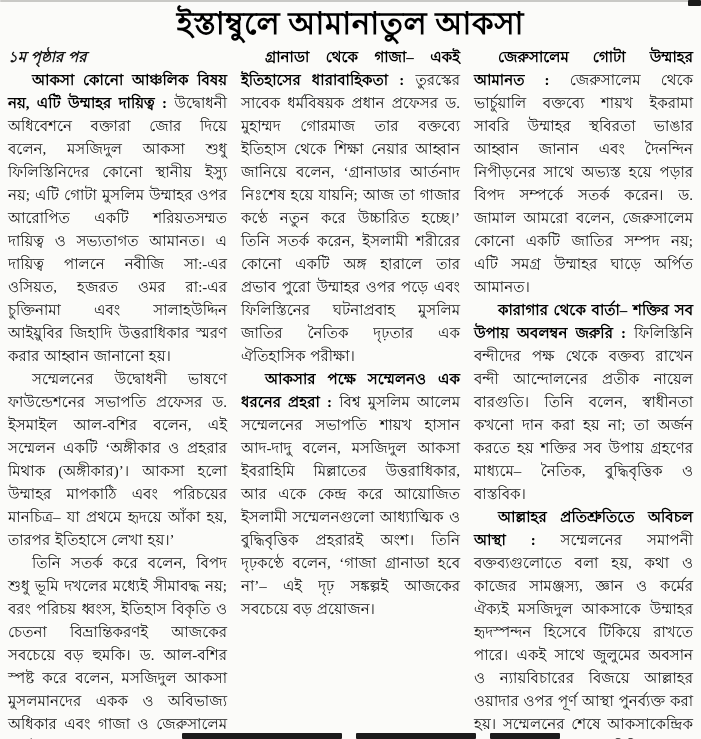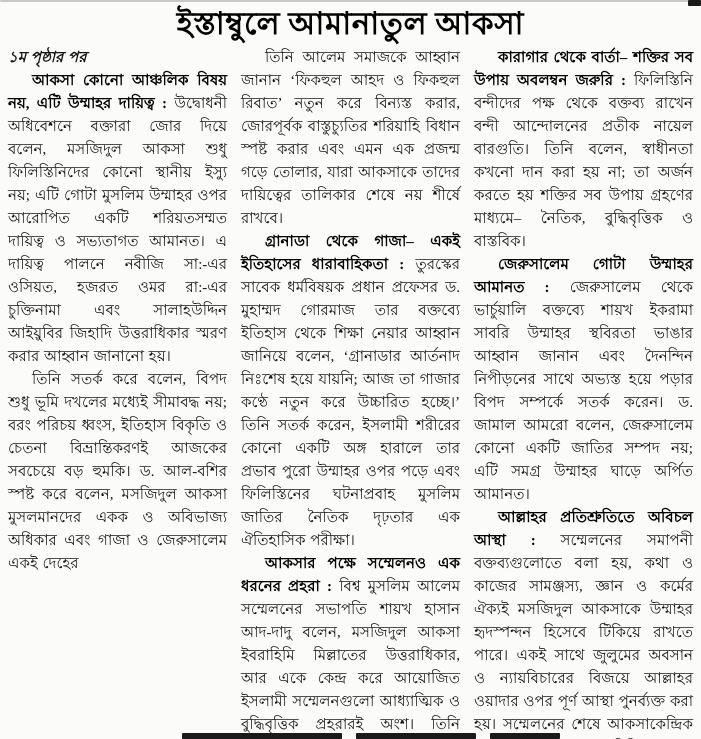--- a/index.html
+++ b/index.html
@@ -54,29 +54,29 @@
   <div class="frag" style="left:356px;top:733px;width:120px;height:6px;"></div>
   <div class="frag" style="left:490px;top:733px;width:70px;height:6px;"></div>
 
   <h1 class="headline">ইস্তাম্বুলে আমানাতুল আকসা</h1>
 
   <div class="cols">
 
     <div class="col">
       <p class="continuation">১ম পৃষ্ঠার পর</p>
       <p class="indent"><span class="lead">আকসা কোনো আঞ্চলিক বিষয় নয়, এটি উম্মাহর দায়িত্ব :</span> <span>উদ্বোধনী অধিবেশনে বক্তারা জোর দিয়ে বলেন, মসজিদুল আকসা শুধু ফিলিস্তিনিদের কোনো স্থানীয় ইস্যু নয়; এটি গোটা মুসলিম উম্মাহর ওপর আরোপিত একটি শরিয়তসম্মত দায়িত্ব ও সভ্যতাগত আমানত। এ দায়িত্ব পালনে নবীজি সা:-এর ওসিয়ত, হজরত ওমর রা:-এর চুক্তিনামা এবং সালাহউদ্দিন আইয়ুবির জিহাদি উত্তরাধিকার স্মরণ করার আহ্বান জানানো হয়।</span></p>
+      <p class="indent"><span>সম্মেলনের উদ্বোধনী ভাষণে ফাউন্ডেশনের সভাপতি প্রফেসর ড. ইসমাইল আল-বশির বলেন, এই সম্মেলন একটি ‘অঙ্গীকার ও প্রহরার মিথাক (অঙ্গীকার)’। আকসা হলো উম্মাহর মাপকাঠি এবং পরিচয়ের মানচিত্র– যা প্রথমে হৃদয়ে আঁকা হয়, তারপর ইতিহাসে লেখা হয়।’</span></p>
       <p class="indent"><span>তিনি সতর্ক করে বলেন, বিপদ শুধু ভূমি দখলের মধ্যেই সীমাবদ্ধ নয়; বরং পরিচয় ধ্বংস, ইতিহাস বিকৃতি ও চেতনা বিভ্রান্তিকরণই আজকের সবচেয়ে বড় হুমকি। ড. আল-বশির স্পষ্ট করে বলেন, মসজিদুল আকসা মুসলমানদের একক ও অবিভাজ্য অধিকার এবং গাজা ও জেরুসালেম একই দেহের</span></p>
     </div>
 
     <div class="col">
-      <p class="indent"><span>তিনি আলেম সমাজকে আহ্বান জানান ‘ফিকহুল আহদ ও ফিকহুল রিবাত’ নতুন করে বিন্যস্ত করার, জোরপূর্বক বাস্তুচ্যুতির শরিয়াহি বিধান স্পষ্ট করার এবং এমন এক প্রজন্ম গড়ে তোলার, যারা আকসাকে তাদের দায়িত্বের তালিকার শেষে নয় শীর্ষে রাখবে।</span></p>
       <p class="indent"><span class="lead">গ্রানাডা থেকে গাজা– একই ইতিহাসের ধারাবাহিকতা :</span> <span>তুরস্কের সাবেক ধর্মবিষয়ক প্রধান প্রফেসর ড. মুহাম্মদ গোরমাজ তার বক্তব্যে ইতিহাস থেকে শিক্ষা নেয়ার আহ্বান জানিয়ে বলেন, ‘গ্রানাডার আর্তনাদ নিঃশেষ হয়ে যায়নি; আজ তা গাজার কণ্ঠে নতুন করে উচ্চারিত হচ্ছে।’ তিনি সতর্ক করেন, ইসলামী শরীরের কোনো একটি অঙ্গ হারালে তার প্রভাব পুরো উম্মাহর ওপর পড়ে এবং ফিলিস্তিনের ঘটনাপ্রবাহ মুসলিম জাতির নৈতিক দৃঢ়তার এক ঐতিহাসিক পরীক্ষা।</span></p>
       <p class="indent"><span class="lead">আকসার পক্ষে সম্মেলনও এক ধরনের প্রহরা :</span> <span>বিশ্ব মুসলিম আলেম সম্মেলনের সভাপতি শায়খ হাসান আদ-দাদু বলেন, মসজিদুল আকসা ইবরাহিমি মিল্লাতের উত্তরাধিকার, আর একে কেন্দ্র করে আয়োজিত ইসলামী সম্মেলনগুলো আধ্যাত্মিক ও বুদ্ধিবৃত্তিক প্রহরারই অংশ। তিনি দৃঢ়কণ্ঠে বলেন, ‘গাজা গ্রানাডা হবে না’– এই দৃঢ় সঙ্কল্পই আজকের সবচেয়ে বড় প্রয়োজন।</span></p>
     </div>
 
     <div class="col">
+      <p class="indent"><span class="lead">জেরুসালেম গোটা উম্মাহর আমানত :</span> <span>জেরুসালেম থেকে ভার্চুয়ালি বক্তব্যে শায়খ ইকরামা সাবরি উম্মাহর স্থবিরতা ভাঙার আহ্বান জানান এবং দৈনন্দিন নিপীড়নের সাথে অভ্যস্ত হয়ে পড়ার বিপদ সম্পর্কে সতর্ক করেন। ড. জামাল আমরো বলেন, জেরুসালেম কোনো একটি জাতির সম্পদ নয়; এটি সমগ্র উম্মাহর ঘাড়ে অর্পিত আমানত।</span></p>
       <p class="indent"><span class="lead">কারাগার থেকে বার্তা– শক্তির সব উপায় অবলম্বন জরুরি :</span> <span>ফিলিস্তিনি বন্দীদের পক্ষ থেকে বক্তব্য রাখেন বন্দী আন্দোলনের প্রতীক নায়েল বারগুতি। তিনি বলেন, স্বাধীনতা কখনো দান করা হয় না; তা অর্জন করতে হয় শক্তির সব উপায় গ্রহণের মাধ্যমে– নৈতিক, বুদ্ধিবৃত্তিক ও বাস্তবিক।</span></p>
-      <p class="indent"><span class="lead">জেরুসালেম গোটা উম্মাহর আমানত :</span> <span>জেরুসালেম থেকে ভার্চুয়ালি বক্তব্যে শায়খ ইকরামা সাবরি উম্মাহর স্থবিরতা ভাঙার আহ্বান জানান এবং দৈনন্দিন নিপীড়নের সাথে অভ্যস্ত হয়ে পড়ার বিপদ সম্পর্কে সতর্ক করেন। ড. জামাল আমরো বলেন, জেরুসালেম কোনো একটি জাতির সম্পদ নয়; এটি সমগ্র উম্মাহর ঘাড়ে অর্পিত আমানত।</span></p>
       <p class="indent"><span class="lead">আল্লাহর প্রতিশ্রুতিতে অবিচল আস্থা :</span> <span>সম্মেলনের সমাপনী বক্তব্যগুলোতে বলা হয়, কথা ও কাজের সামঞ্জস্য, জ্ঞান ও কর্মের ঐক্যই মসজিদুল আকসাকে উম্মাহর হৃদস্পন্দন হিসেবে টিকিয়ে রাখতে পারে। একই সাথে জুলুমের অবসান ও ন্যায়বিচারের বিজয়ে আল্লাহর ওয়াদার ওপর পূর্ণ আস্থা পুনর্ব্যক্ত করা হয়। সম্মেলনের শেষে আকসাকেন্দ্রিক দাওয়াহ, ফিকহ, মিডিয়া ও রাজনৈতিক কর্মপরিকল্পনা সংবলিত একটি ঘোষণাপত্র ও সুপারিশমালা প্রকাশের কথা রয়েছে।</span></p>
     </div>
 
   </div>
 </div>
 
 </body></html>

